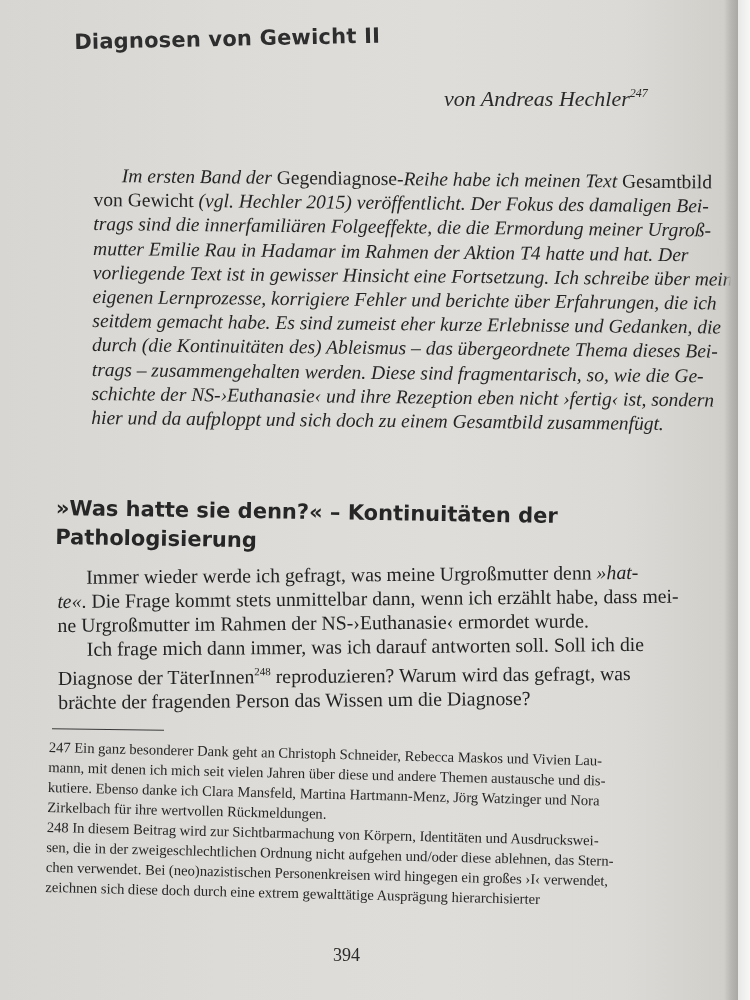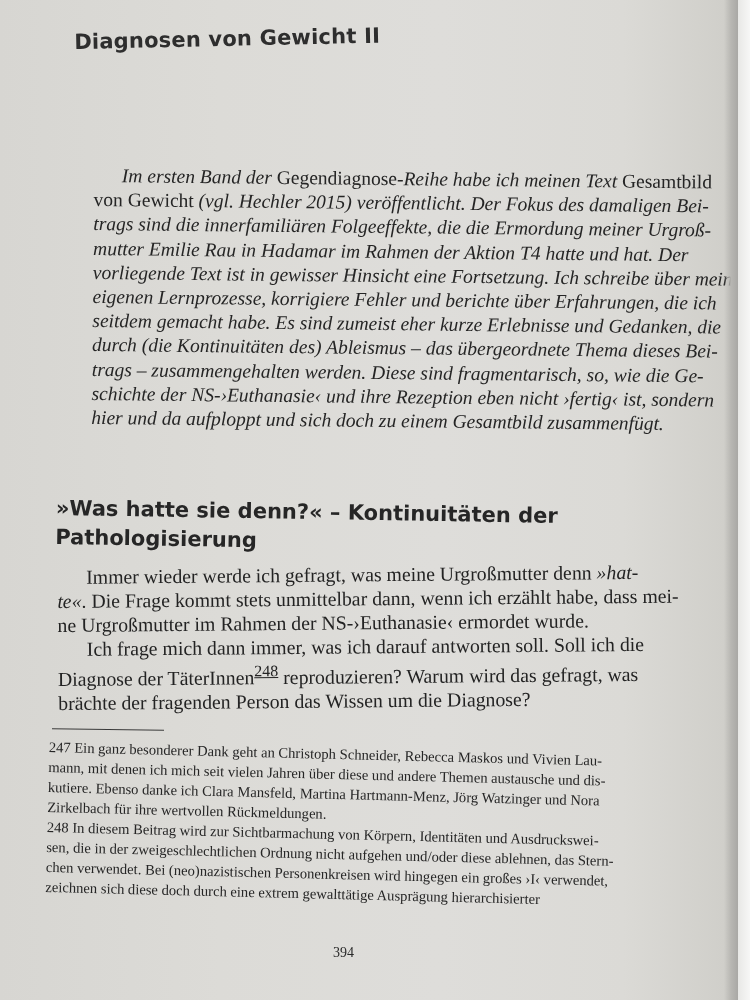--- a/index.html
+++ b/index.html
@@ -83,21 +83,21 @@
     left: 57px; top: 565px;
     width: 612px;
     font-size: 19.8px;
     line-height: 24px;
     color: #232323;
     transform: rotate(-0.5deg);
     transform-origin: left top;
   }
   .body .line { display: block; white-space: nowrap; }
   .body .indent { padding-left: 29px; }
-  .body sup { font-size: 16px; vertical-align: 8px; text-decoration: underline; }
+  .body sup { font-size: 11px; vertical-align: 8px; }
 
   .footnote-rule {
     position: absolute;
     left: 52px; top: 729px;
     width: 112px; height: 0;
     border-top: 1.2px solid #3a3a3a;
     transform: rotate(0.8deg);
   }
 
   .footnotes {
@@ -108,32 +108,33 @@
     line-height: 20px;
     color: #262626;
     transform: rotate(1.4deg);
     transform-origin: left top;
   }
   .footnotes .line { display: block; white-space: nowrap; }
 
   .page-number {
     position: absolute;
     left: 333px; top: 945px;
-    font-size: 14px;
+    font-size: 18px;
     color: #2a2a2a;
   }
 </style>
 </head>
 <body>
 
 <div class="photo">
   <div class="page">
 
     <div class="title sans">Diagnosen von Gewicht II</div>
 
+    <div class="author serif"><span>von Andreas Hechler</span><sup>247</sup></div>
 
     <div class="abstract serif">
       <span class="line first"><i>Im ersten Band der </i><span class="up">Gegendiagnose</span><i>-Reihe habe ich meinen Text </i><span class="up">Gesamtbild</span></span>
       <span class="line"><span class="up">von Gewicht</span><i> (vgl. Hechler 2015) veröffentlicht. Der Fokus des damaligen Bei-</i></span>
       <span class="line"><i>trags sind die innerfamiliären Folgeeffekte, die die Ermordung meiner Urgroß-</i></span>
       <span class="line"><i>mutter Emilie Rau in Hadamar im Rahmen der Aktion T4 hatte und hat. Der</i></span>
       <span class="line"><i>vorliegende Text ist in gewisser Hinsicht eine Fortsetzung. Ich schreibe über meine</i></span>
       <span class="line"><i>eigenen Lernprozesse, korrigiere Fehler und berichte über Erfahrungen, die ich</i></span>
       <span class="line"><i>seitdem gemacht habe. Es sind zumeist eher kurze Erlebnisse und Gedanken, die</i></span>
       <span class="line"><i>durch (die Kontinuitäten des) Ableismus – das übergeordnete Thema dieses Bei-</i></span>

